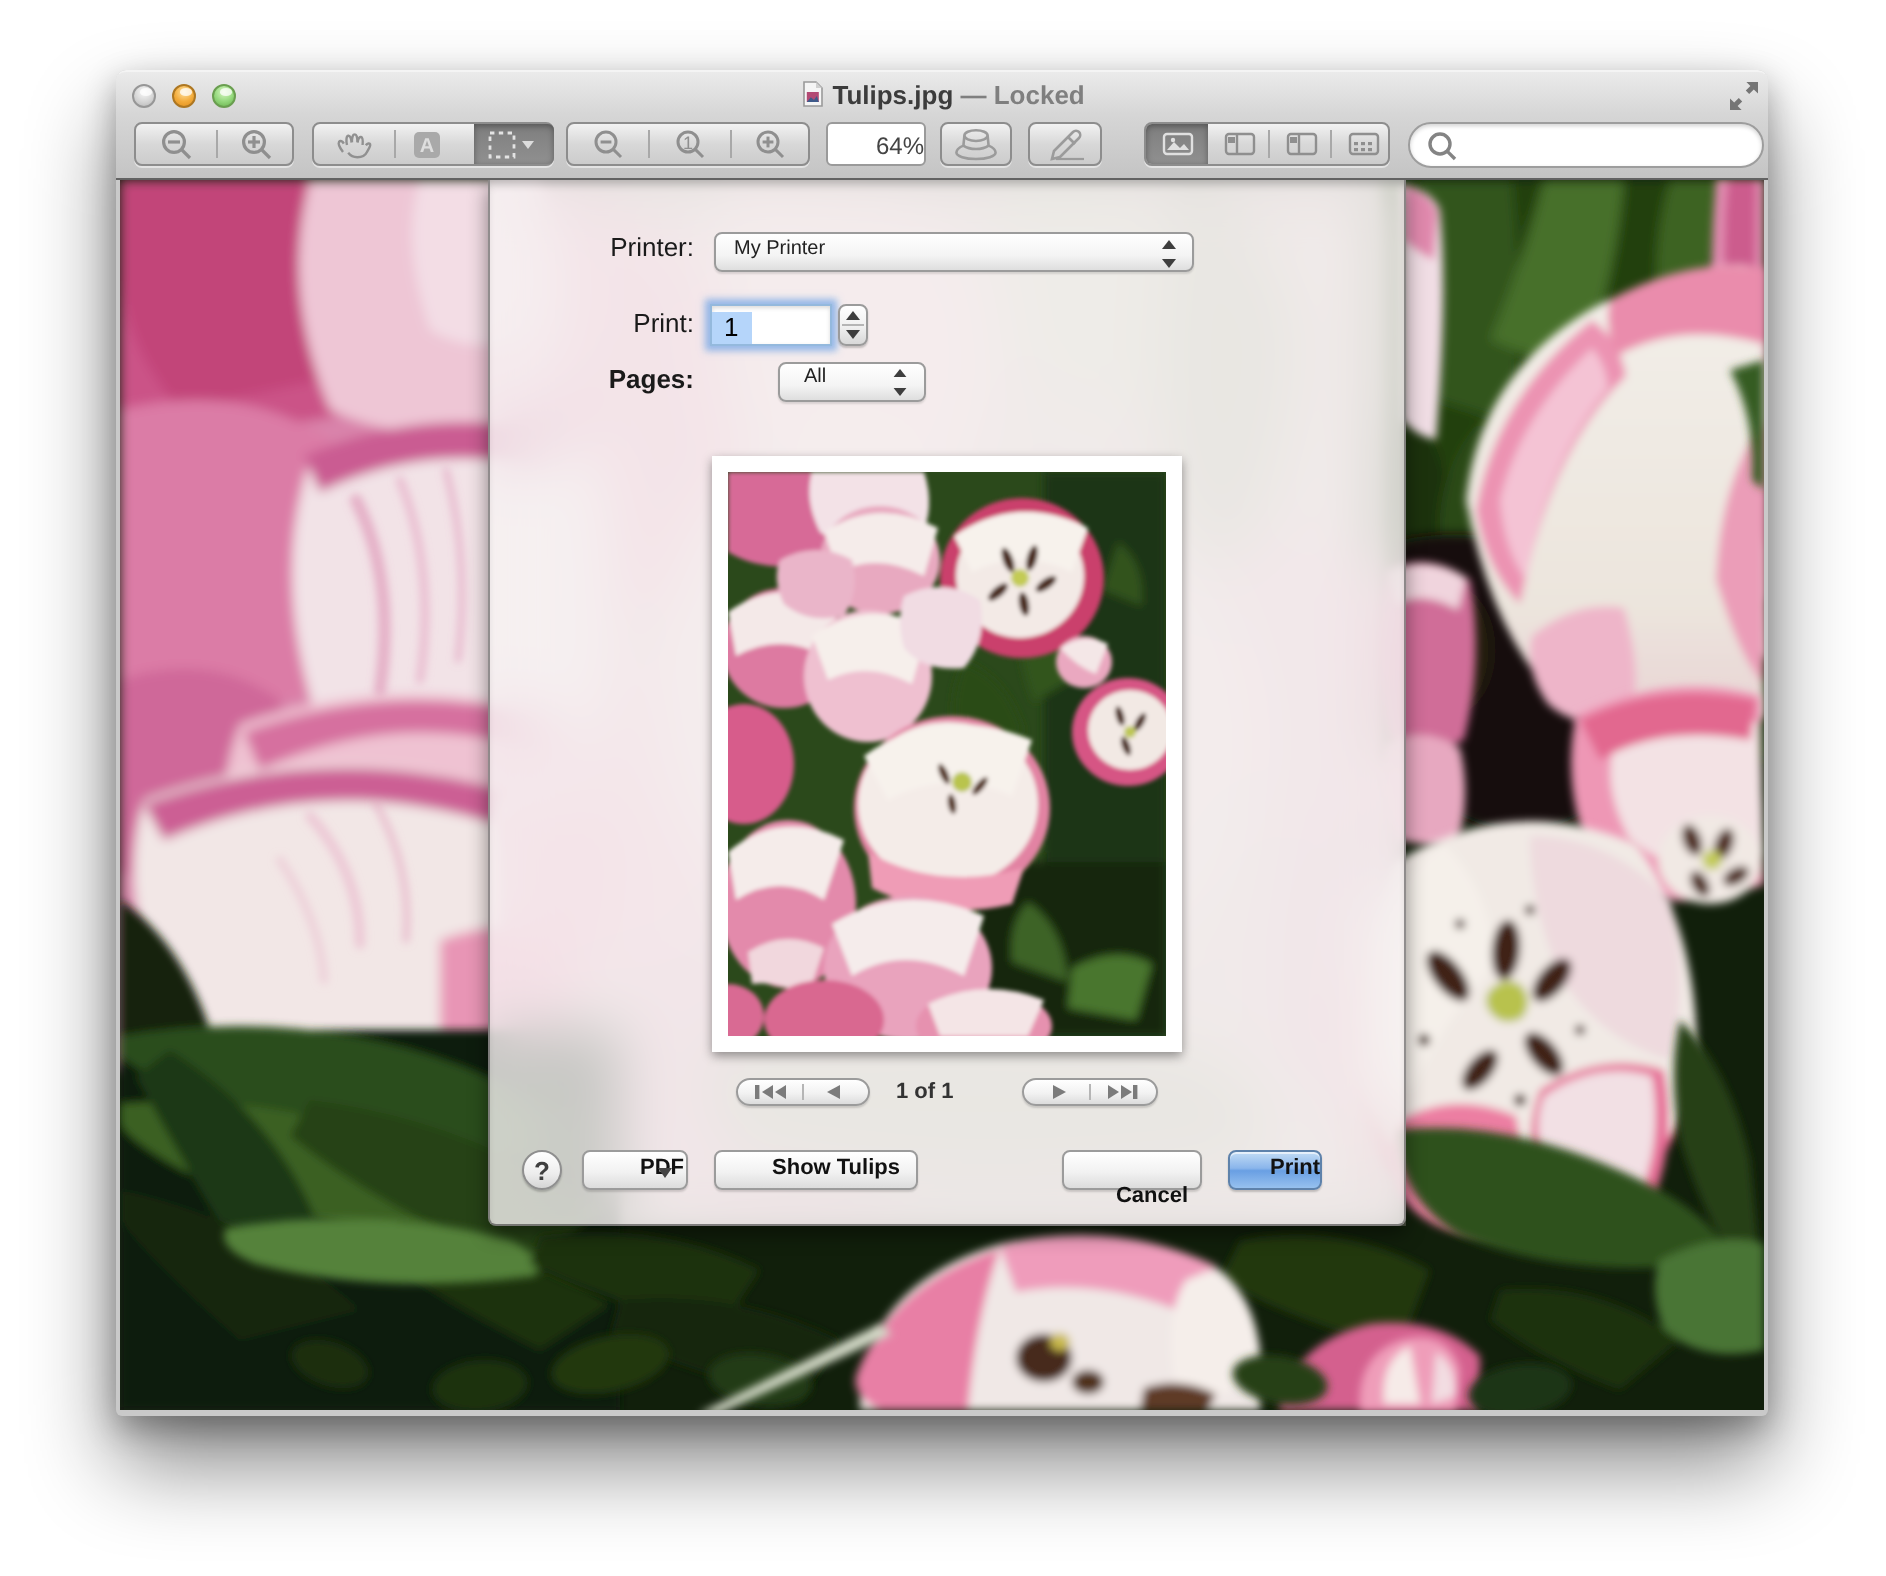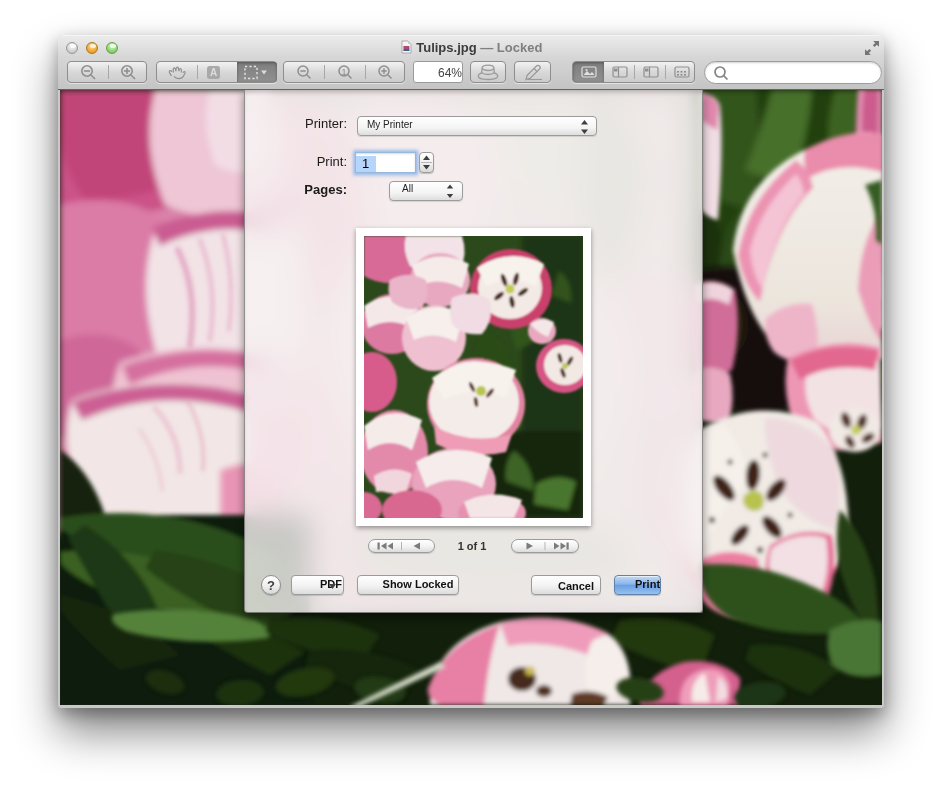--- a/index.html
+++ b/index.html
@@ -499,21 +499,21 @@
         <svg width="65" height="12" style="position:absolute;left:0;top:0;">
           <line x1="32.5" y1="2" x2="32.5" y2="10" stroke="#b5b5b5" stroke-width="1"></line>
           <g fill="#7b7b7b">
             <rect x="8.5" y="2.5" width="2.2" height="7"></rect>
             <path d="M17.5 2.5 L12 6 L17.5 9.5 Z"></path>
               <path d="M24 2.5 L18.5 6 L24 9.5 Z"></path>
             <path d="M51 2.5 L44.5 6 L51 9.5 Z"></path>
           </g>
         </svg>
       </div>
-      <div style="position:absolute;left:203px;top:450px;width:48px;text-align:center;font-size:11px;font-weight:bold;color:#333;">1 of 1</div>
+      <div style="position:absolute;left:203px;top:450px;width:48px;font-size:11px;font-weight:bold;color:#333;">1 of 1</div>
       <div class="pbtn" style="left:266px;top:449px;width:68px;height:14px;border-radius:7px;">
         <svg width="66" height="12" style="position:absolute;left:0;top:0;">
           <line x1="33" y1="2" x2="33" y2="10" stroke="#b5b5b5" stroke-width="1"></line>
           <g fill="#7b7b7b">
             <path d="M14.5 2.5 L21 6 L14.5 9.5 Z"></path>
             <path d="M42 2.5 L47.5 6 L42 9.5 Z"></path>
               <path d="M48.5 2.5 L54 6 L48.5 9.5 Z"></path>
             <rect x="54.5" y="2.5" width="2.2" height="7"></rect>
           </g>
         </svg>
@@ -521,21 +521,21 @@
 
       <div style="position:absolute;left:16px;top:485px;width:20px;height:20px;border-radius:50%;
         background:linear-gradient(#ffffff,#ededed 60%,#d5d5d5);border:1px solid #8f8f8f;box-shadow:0 1px 1px rgba(0,0,0,0.2);
         text-align:center;font-size:13px;font-weight:bold;color:#3f3f3f;line-height:19px;">?</div>
       <div class="pbtn" style="left:46px;top:485px;width:53px;height:20px;text-align:left;">
         <span style="position:relative;top:2px;left:8px;">PDF</span>
         <svg width="8" height="6" style="position:absolute;right:6px;top:8px;">
             <path d="M0 0 L7 0 L3.5 5 Z" fill="#444"></path>
           </svg>
       </div>
-      <div class="pbtn" style="left:112px;top:485px;width:102px;height:20px;"><span style="position:relative;top:2px;">Show Locked</span></div>
-      <div class="pbtn" style="left:286px;top:485px;width:70px;height:20px;"><span style="position:relative;top:4px;">Cancel</span></div>
+      <div class="pbtn" style="left:112px;top:485px;width:102px;height:20px;"><span style="position:relative;top:2px;">Show Tulips</span></div>
+      <div class="pbtn" style="left:286px;top:485px;width:70px;height:20px;"><span style="position:relative;top:16px;">Cancel</span></div>
       <div class="pbtn" style="left:369px;top:485px;width:47px;height:20px;border-color:#5e82ab;
         background:linear-gradient(#c2dcf5 0%,#8ab5eb 45%,#699fe3 52%,#97c1ef 100%);
         box-shadow:inset 0 1px 0 rgba(255,255,255,0.6), 0 1px 1px rgba(0,0,0,0.2);">
         <span style="position:relative;top:2px;">Print</span></div>
     </div>
   </div>
 </div>
 
 </body></html>

